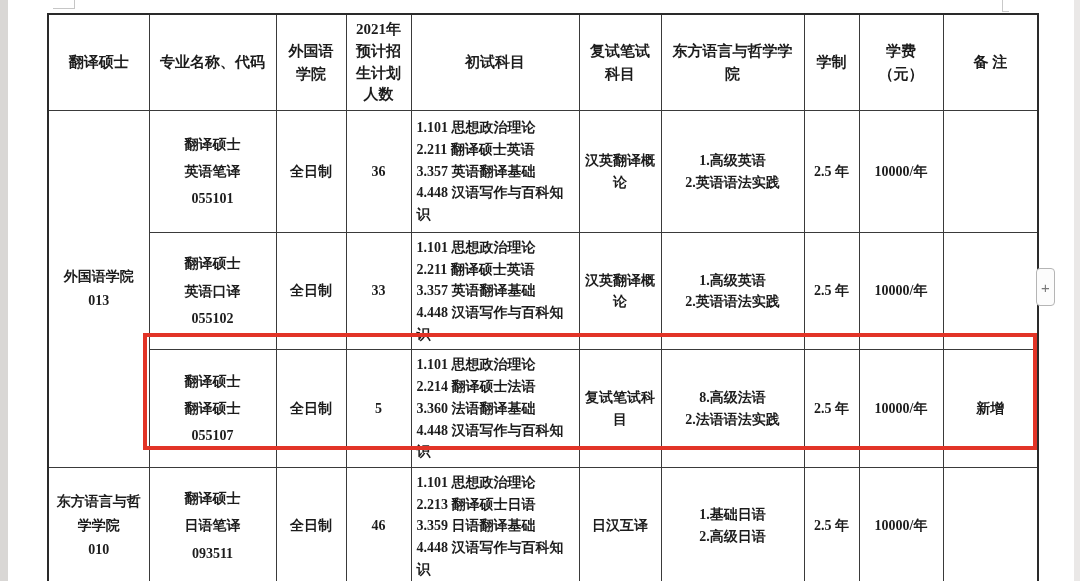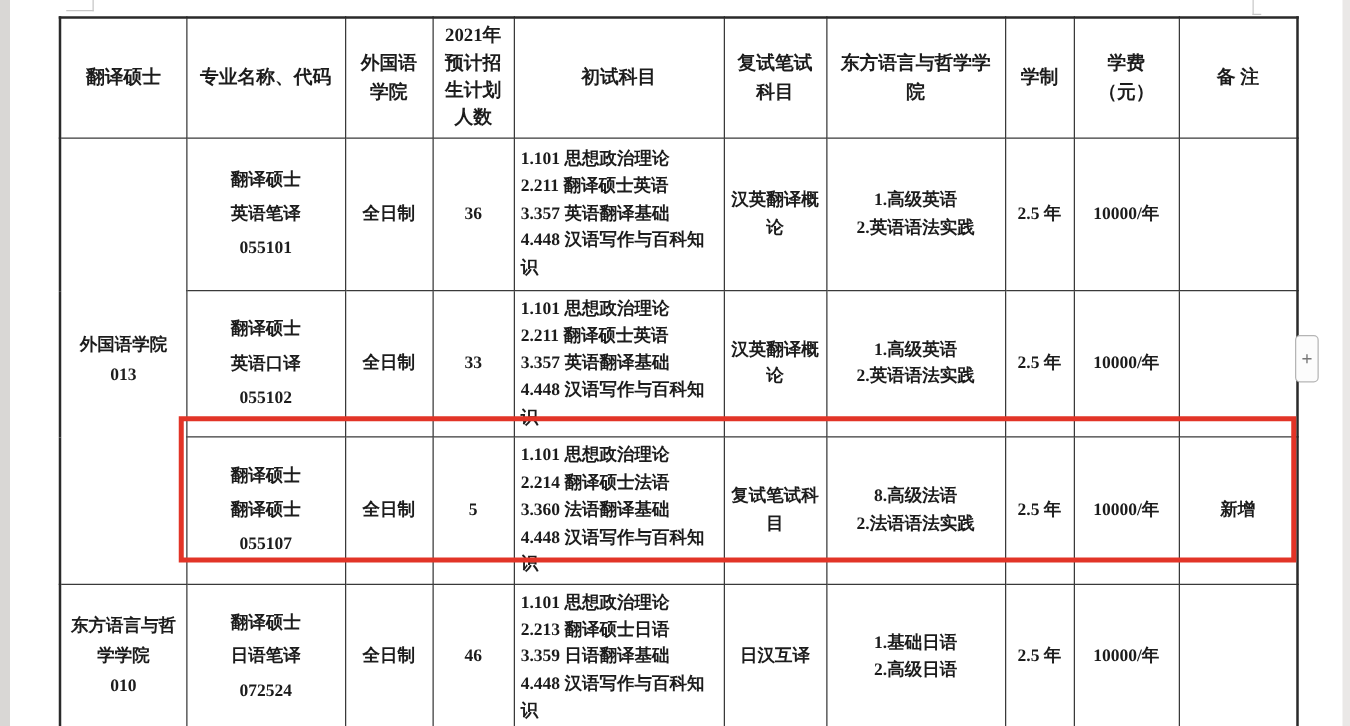--- a/index.html
+++ b/index.html
@@ -168,21 +168,21 @@
   </tr>
 
   <tr style="height:114px">
     <td class="college">
       <span>东方语言与哲学学院</span>
       <span>010</span>
     </td>
     <td class="stack">
       <span>翻译硕士</span>
       <span>日语笔译</span>
-      <span>072524</span>
+      <span>093511</span>
     </td>
     <td>全日制</td>
     <td>46</td>
     <td class="subjects">
       <div>1.101 思想政治理论</div>
       <div>2.213 翻译硕士日语</div>
       <div>3.359 日语翻译基础</div>
       <div>4.448 汉语写作与百科知识</div>
     </td>
     <td>日汉互译</td>

